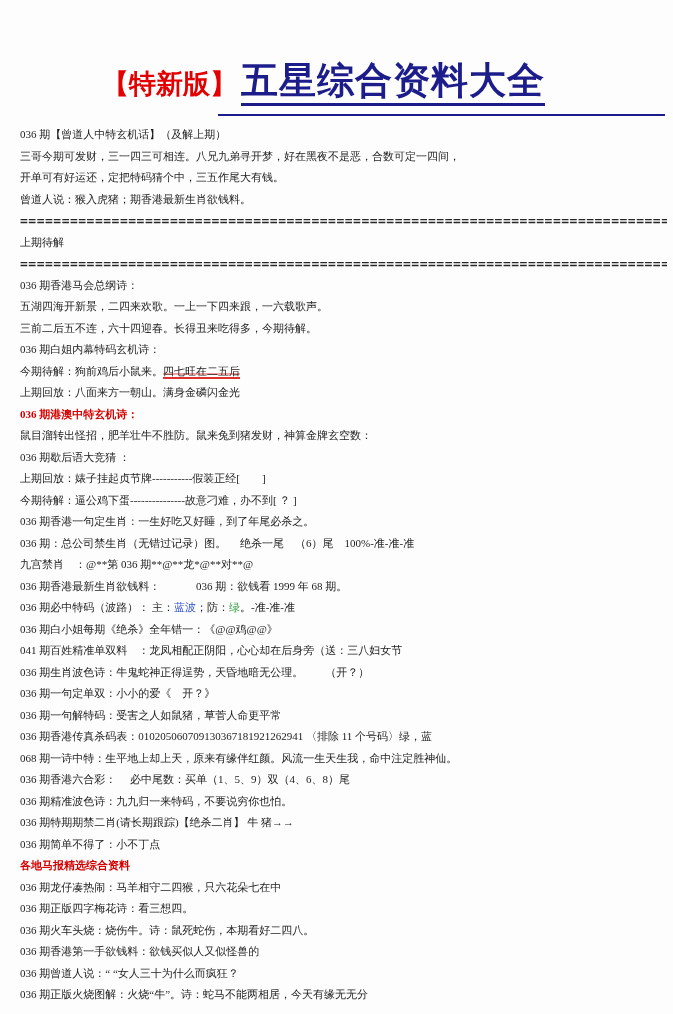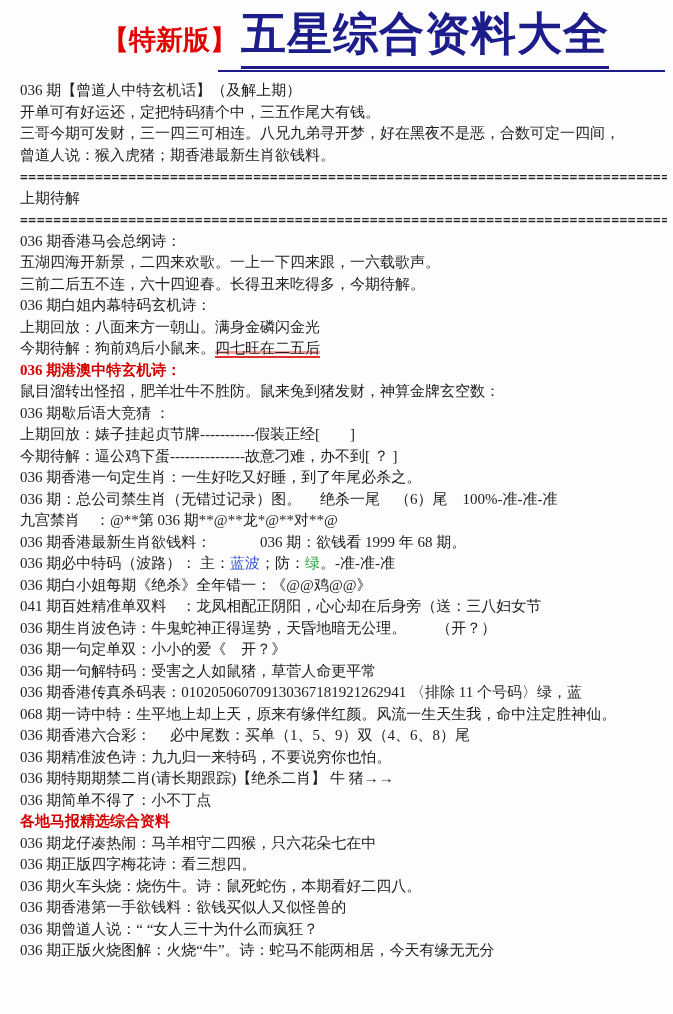--- a/index.html
+++ b/index.html
@@ -13,35 +13,35 @@
     --separator-gray:#262626;
   }
   *{margin:0;padding:0;box-sizing:border-box;}
   html,body{width:673px;height:1014px;overflow:hidden;background:#fdfdfd;}
   body{
     font-family:"Liberation Serif","DejaVu Serif",serif;
     color:var(--body-text);
   }
   .page{width:673px;height:1014px;padding:14px 6px 0 20px;overflow:hidden;}
 
-  .title-row{display:flex;align-items:center;margin-left:82px;height:52px;}
+  .title-row{display:flex;align-items:center;margin-left:82px;height:52px;margin-top:44px;}
   .edition-tag{
     font-size:27px;font-weight:bold;color:var(--tag-red);
     white-space:nowrap;letter-spacing:0;margin-right:4px;
   }
   .main-title{
-    font-size:45px;font-weight:bold;color:var(--title-navy);
+    font-size:37px;font-weight:bold;color:var(--title-navy);
     white-space:nowrap;letter-spacing:1px;line-height:1.05;
-    padding-bottom:8px;border-bottom:3px solid var(--title-navy);
+    padding-bottom:2px;border-bottom:3px solid var(--title-navy);
   }
   .title-underline2{height:2px;background:var(--title-navy);margin:4px 2px 8px 198px;}
 
   .content-lines{margin-top:2px;}
   .line{
-    font-size:15px;line-height:21.5px;height:21.5px;
+    font-size:11px;line-height:21.5px;height:21.5px;
     white-space:nowrap;color:var(--body-text);
   }
   .separator{
     font-family:"DejaVu Sans Mono","Liberation Mono",monospace;
     font-size:13px;font-weight:bold;letter-spacing:.5px;
     color:var(--separator-gray);overflow:hidden;
   }
   .red-bold{color:var(--header-red);font-weight:bold;}
   .blue{color:var(--blue-word);}
   .green{color:var(--green-word);}
@@ -58,32 +58,32 @@
 <body>
 
 <div class="page">
   <div class="title-row">
     <span class="edition-tag">【特新版】</span>
     <span class="main-title">五星综合资料大全</span>
   </div>
   <div class="title-underline2"></div>
   <div class="content-lines">
       <div class="line"><span>036 期【曾道人中特玄机话】（及解上期）</span></div>
+      <div class="line"><span>三哥今期可发财，三一四三可相连。八兄九弟寻开梦，好在黑夜不是恶，合数可定一四间，</span></div>
       <div class="line"><span>开单可有好运还，定把特码猜个中，三五作尾大有钱。</span></div>
-      <div class="line"><span>三哥今期可发财，三一四三可相连。八兄九弟寻开梦，好在黑夜不是恶，合数可定一四间，</span></div>
       <div class="line"><span>曾道人说：猴入虎猪；期香港最新生肖欲钱料。</span></div>
       <div class="line separator">==============================================================================</div>
       <div class="line"><span>上期待解</span></div>
       <div class="line separator">==============================================================================</div>
       <div class="line"><span>036 期香港马会总纲诗：</span></div>
       <div class="line"><span>五湖四海开新景，二四来欢歌。一上一下四来跟，一六载歌声。</span></div>
       <div class="line"><span>三前二后五不连，六十四迎春。长得丑来吃得多，今期待解。</span></div>
       <div class="line"><span>036 期白姐内幕特码玄机诗：</span></div>
+      <div class="line"><span>今期待解：狗前鸡后小鼠来。</span><span class="red-marked">四七旺在二五后</span></div>
       <div class="line"><span>上期回放：八面来方一朝山。满身金磷闪金光</span></div>
-      <div class="line"><span>今期待解：狗前鸡后小鼠来。</span><span class="red-marked">四七旺在二五后</span></div>
       <div class="line"><span class="red-bold">036 期港澳中特玄机诗：</span></div>
       <div class="line"><span>鼠目溜转出怪招，肥羊壮牛不胜防。鼠来兔到猪发财，神算金牌玄空数：</span></div>
       <div class="line"><span>036 期歇后语大竞猜 ：</span></div>
       <div class="line"><span>上期回放：婊子挂起贞节牌-----------假装正经[　　]</span></div>
       <div class="line"><span>今期待解：逼公鸡下蛋---------------故意刁难，办不到[ ？ ]</span></div>
       <div class="line"><span>036 期香港一句定生肖：一生好吃又好睡，到了年尾必杀之。</span></div>
       <div class="line"><span>036 期：总公司禁生肖（无错过记录）图。　 绝杀一尾　（6）尾　100%-准-准-准</span></div>
       <div class="line"><span>九宫禁肖　：@**第 036 期**@**龙*@**对**@</span></div>
       <div class="line"><span>036 期香港最新生肖欲钱料：　　　 036 期：欲钱看 1999 年 68 期。</span></div>
       <div class="line"><span>036 期必中特码（波路）： 主：</span><span class="blue">蓝波</span><span>；防：</span><span class="green">绿</span><span>。-准-准-准</span></div>

